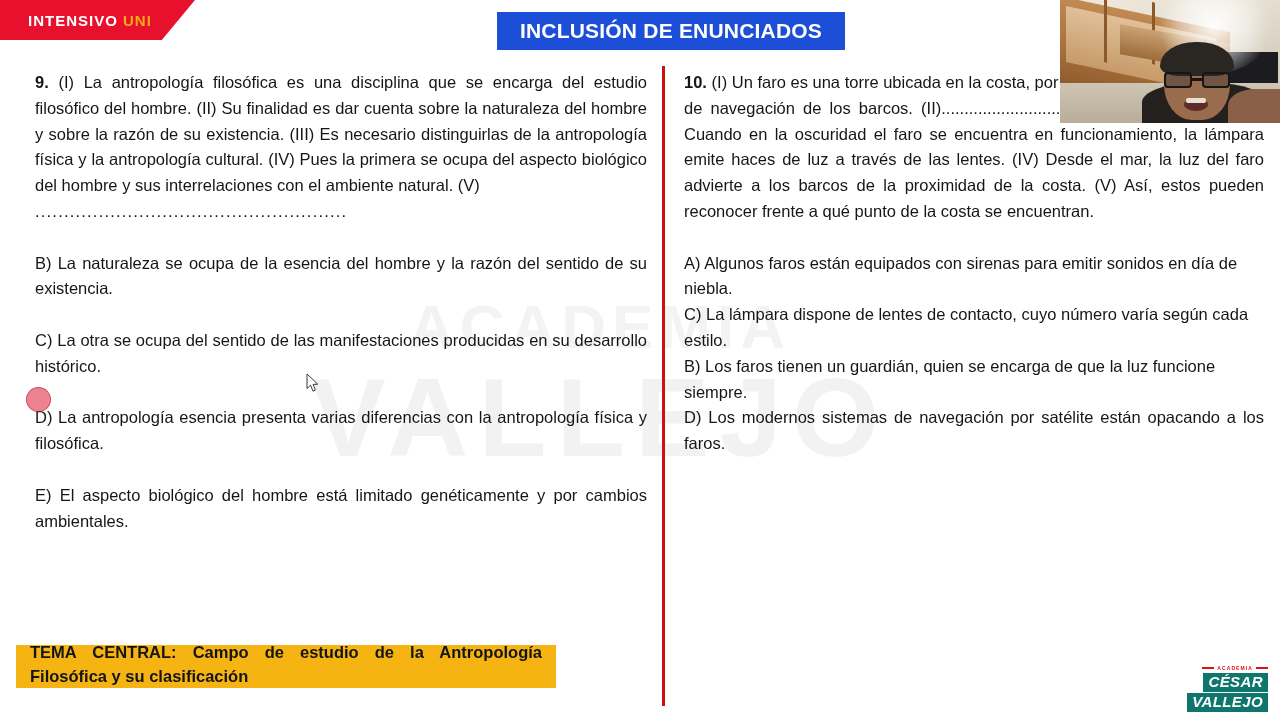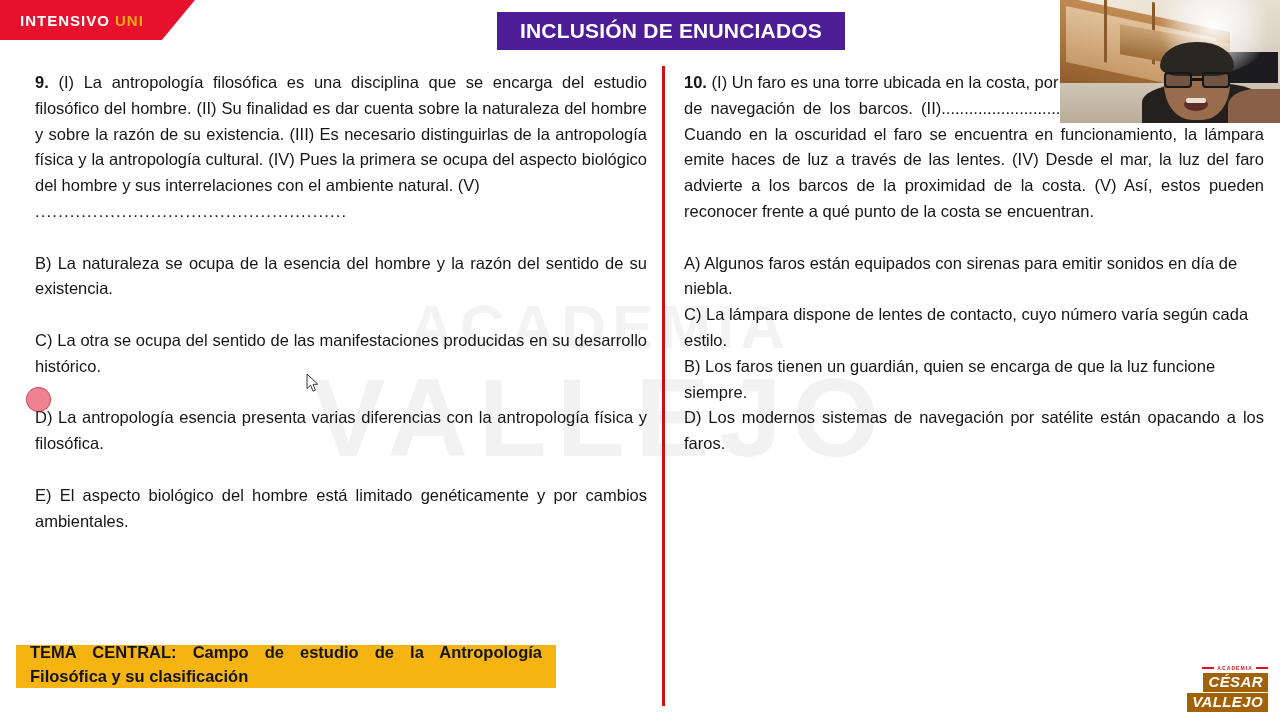--- a/index.html
+++ b/index.html
@@ -52,35 +52,35 @@
     left: 0; top: 0;
     width: 195px; height: 40px;
     background: #e8112d;
     z-index: 6;
     -webkit-clip-path: polygon(0 0, 100% 0, 83% 100%, 0 100%);
     clip-path: polygon(0 0, 100% 0, 83% 100%, 0 100%);
     display: flex;
     align-items: center;
   }
   .brand-banner-inner {
-    padding-left: 20px;
+    padding-left: 28px;
     font-size: 15px;
     font-weight: bold;
     letter-spacing: 1.0px;
     white-space: nowrap;
   }
   .brand-white { color: #ffffff; }
   .brand-accent { color: #f7a81b; }
 
   
   .title-banner {
     position: absolute;
     left: 497px; top: 12px;
     width: 348px; height: 38px;
-    background: #4c1d95;
+    background: #1d4ed8;
     display: flex;
     align-items: center;
     justify-content: center;
     z-index: 6;
   }
   .title-banner-text {
     color: #ffffff;
     font-size: 21px;
     font-weight: bold;
     letter-spacing: 0.2px;
@@ -324,21 +324,21 @@
     margin-bottom: 2px;
   }
   .cv-rule { width: 12px; height: 2px; background: #e2101a; }
   .cv-academia-text {
     font-size: 5px;
     font-weight: bold;
     letter-spacing: 1.1px;
     color: #e2101a;
   }
   .cv-block {
-    background: #a16207;
+    background: #0f766e;
     color: #ffffff;
     font-weight: bold;
     font-style: italic;
     padding: 1px 5px;
     line-height: 1.12;
   }
   .cv-cesar { font-size: 15px; letter-spacing: 0.4px; }
   .cv-vallejo { font-size: 15px; letter-spacing: 0.4px; margin-top: 1.5px; }
 </style>
 </head>

